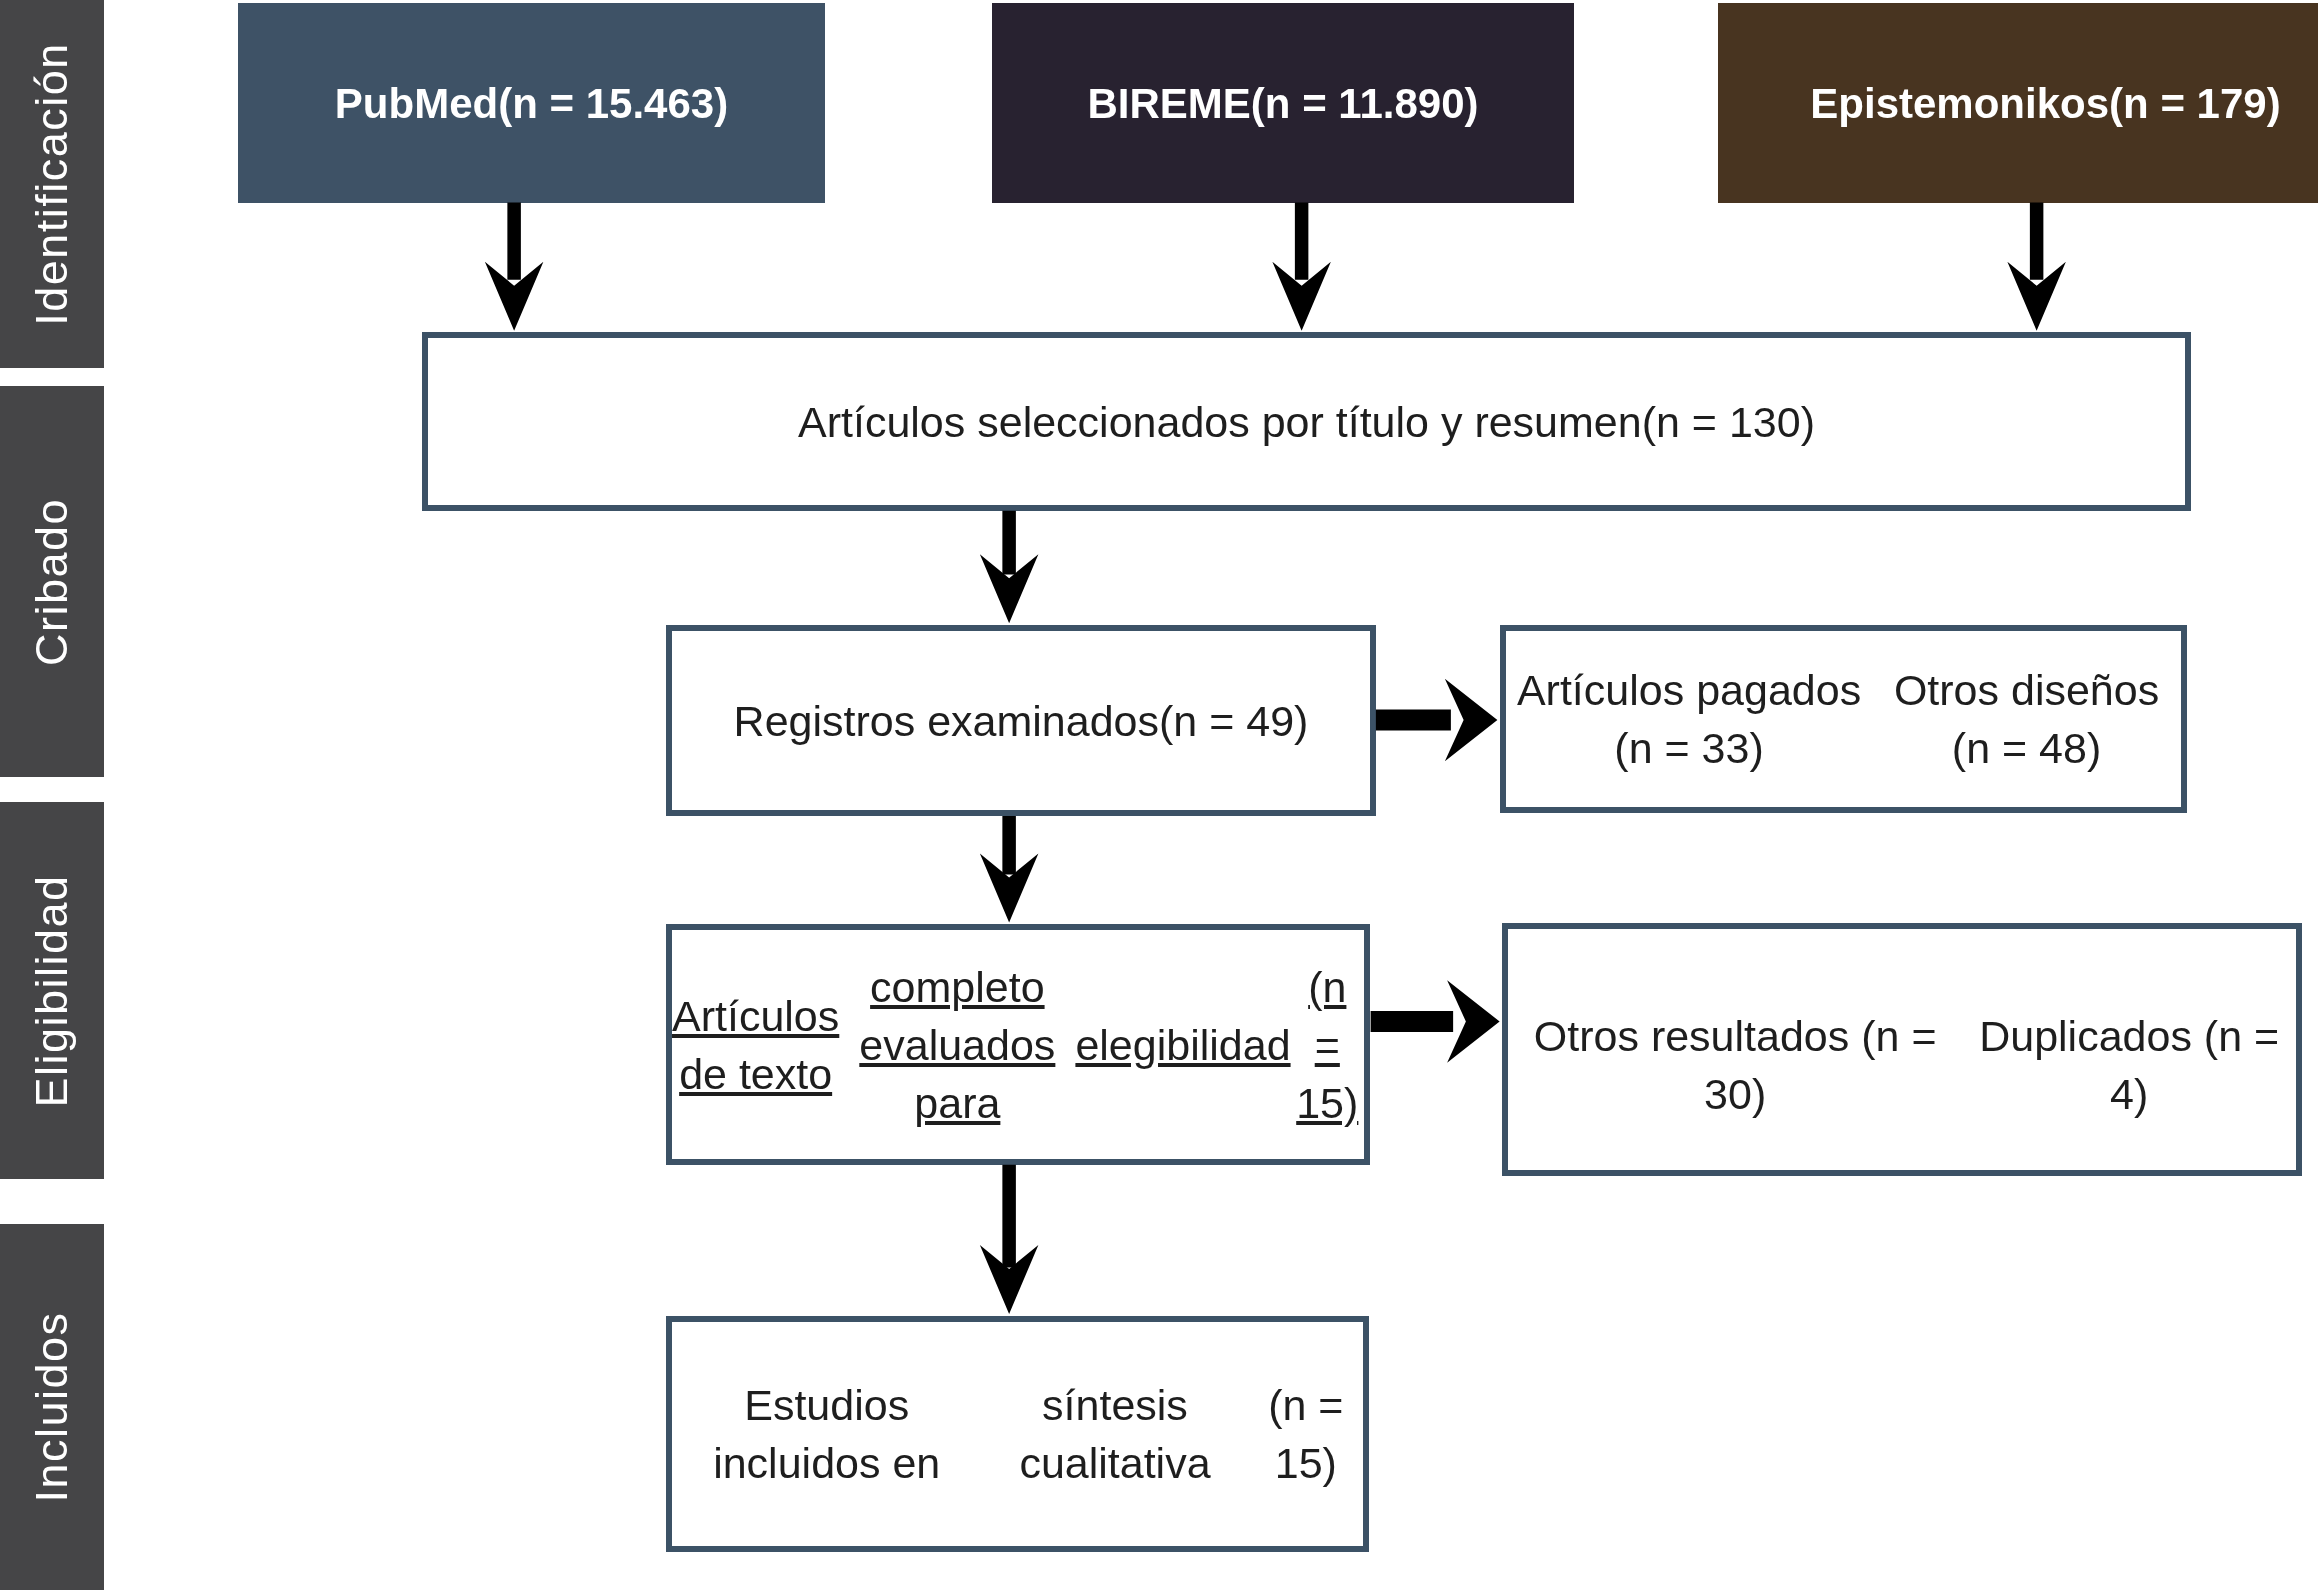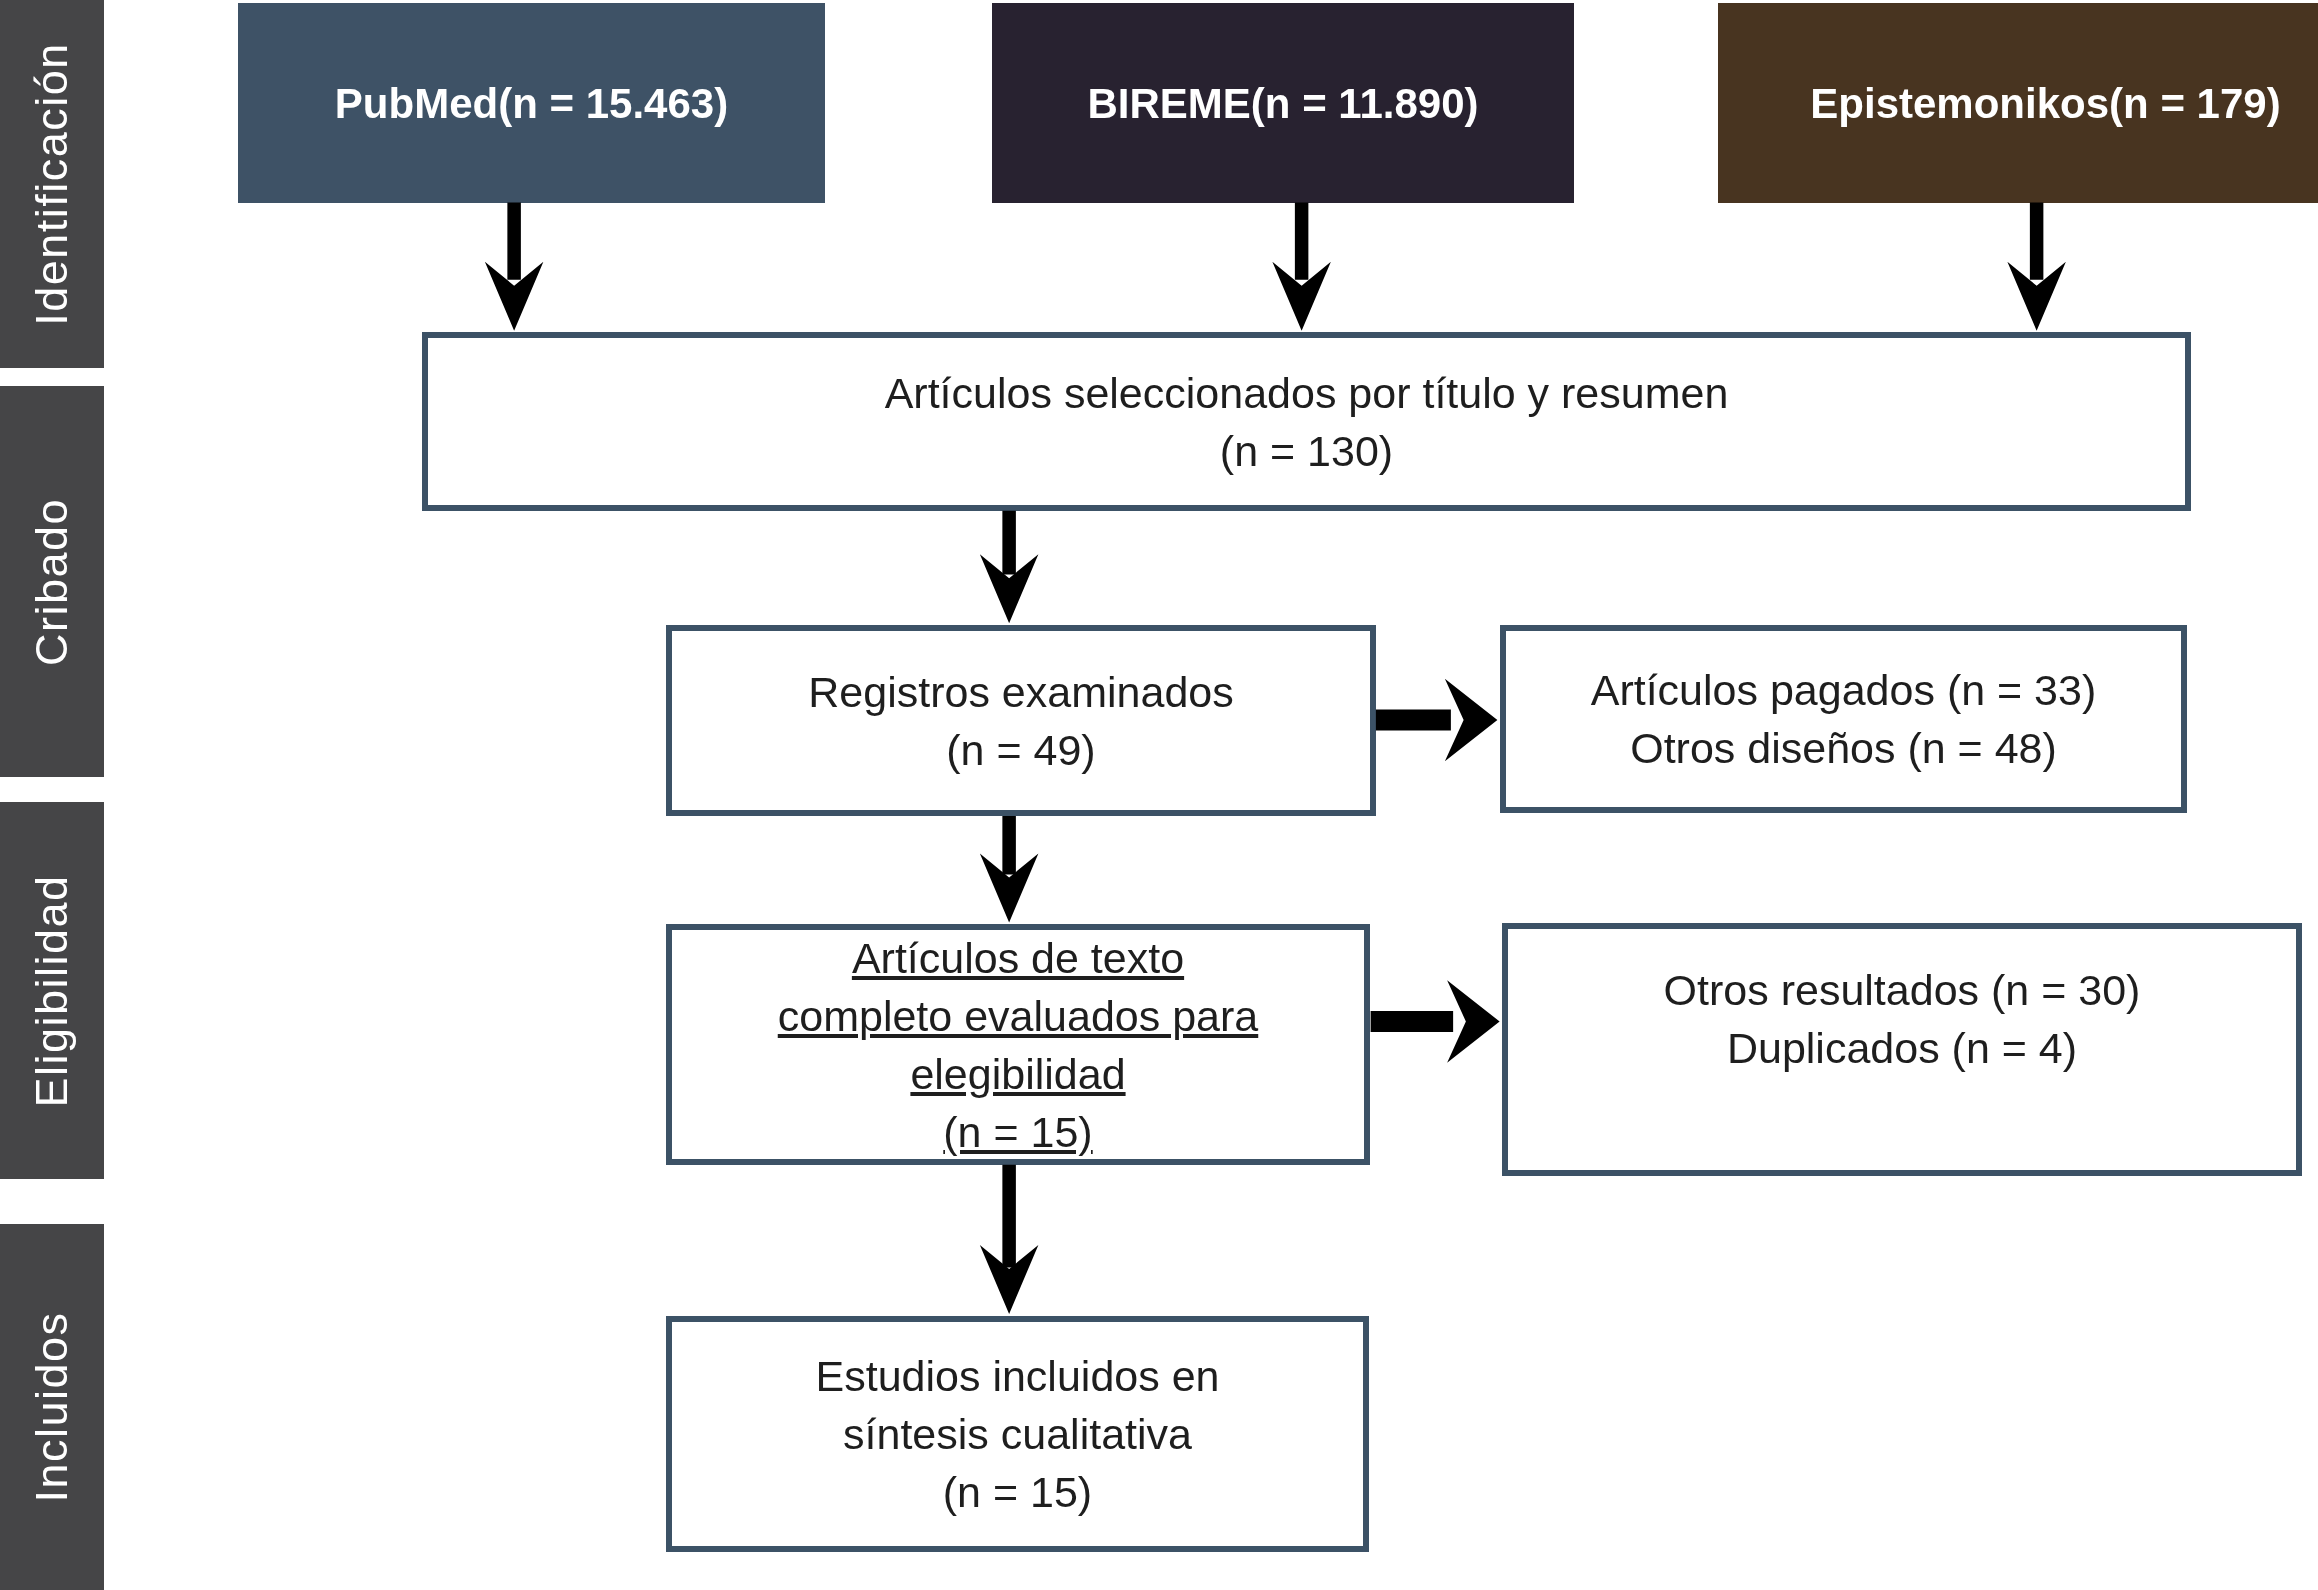--- a/index.html
+++ b/index.html
@@ -37,21 +37,21 @@
   }
   .source.pubmed{left:238px;width:587px;}
   .source.bireme{left:983px;width:582px;}
   .source.epistemonikos{left:1718px;width:583px;padding-left:36px;}
   
   .fbox{
     position:absolute;
     background:#ffffff;
     border:6px solid #3C5266;
     box-sizing:border-box;
-    display:flex;flex-direction:column;align-items:center;justify-content:center;
+    display:flex;flex-direction:row;align-items:center;justify-content:center;
     color:#1E1E1E;font-size:43px;line-height:58px;font-weight:400;
     text-align:center;
   }
   .fbox.selected {left:422px; top:332px; width:1769px;height:179px;}
   .fbox.screened {left:666px; top:625px; width:710px; height:191px;}
   .fbox.excluded1{left:1500px;top:625px; width:687px; height:188px;}
   .fbox.fulltext {left:666px; top:924px;width:704px; height:241px;text-decoration:underline;}
   .fbox.excluded2{left:1502px;top:923px;width:800px;height:253px;justify-content:flex-start;padding-top:31.5px;}
   .fbox.included {left:666px; top:1316px;width:703px; height:236px;}
   

